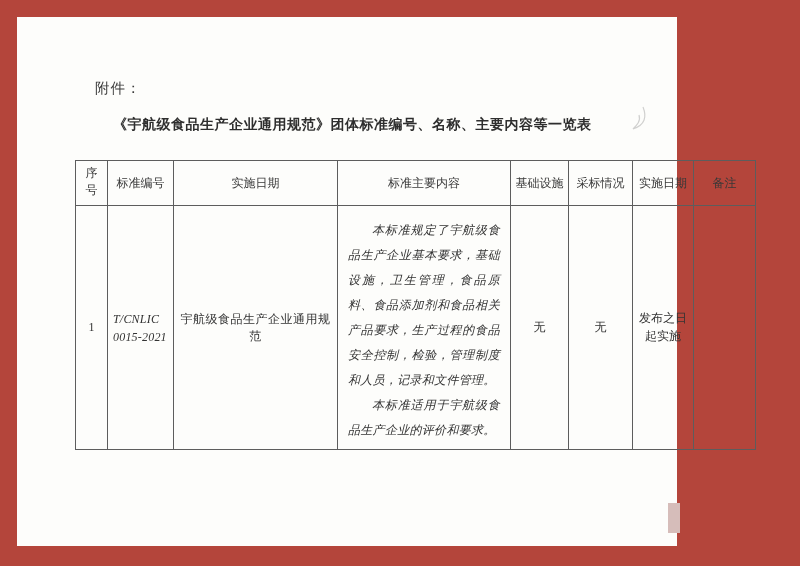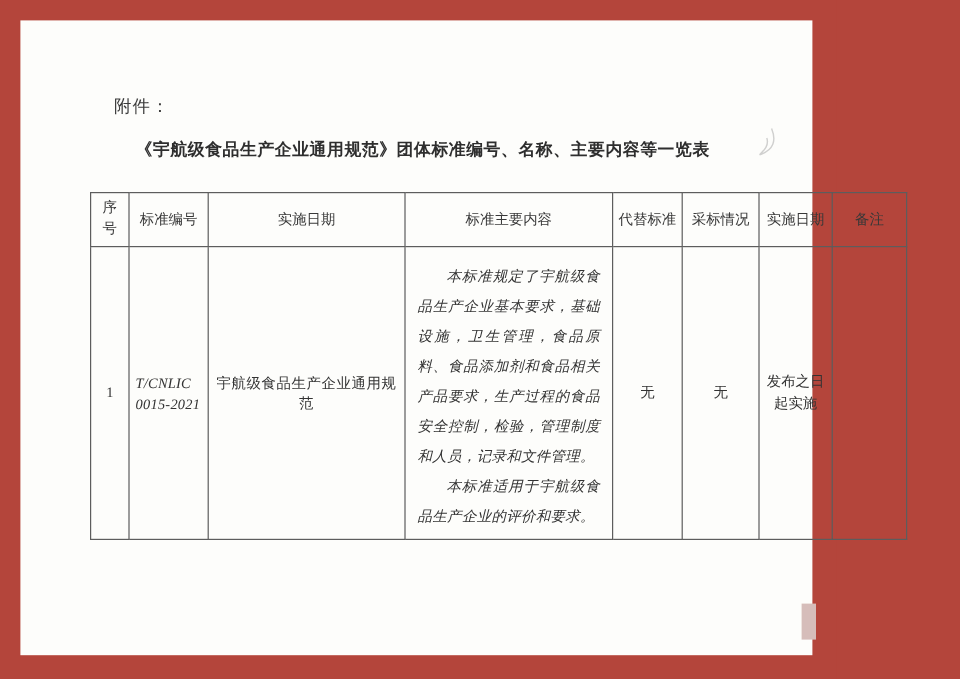--- a/index.html
+++ b/index.html
@@ -133,21 +133,21 @@
           <col style="width:64px">
           <col style="width:61px">
           <col style="width:62px">
         </colgroup>
         <tbody>
             <tr class="header-row">
           <th class="hdr hdr-seq">序号</th>
           <th class="hdr">标准编号</th>
           <th class="hdr">实施日期</th>
           <th class="hdr">标准主要内容</th>
-          <th class="hdr">代替标准</th>
+          <th class="hdr">基础设施</th>
           <th class="hdr">采标情况</th>
           <th class="hdr">实施日期</th>
           <th class="hdr">备注</th>
         </tr>
         <tr class="body-row">
           <td class="cell-seq">1</td>
           <td class="cell-code">T/CNLIC 0015-2021</td>
           <td class="cell-name">宇航级食品生产企业通用规范</td>
           <td class="cell-content">
             <p>本标准规定了宇航级食品生产企业基本要求，基础设施，卫生管理，食品原料、食品添加剂和食品相关产品要求，生产过程的食品安全控制，检验，管理制度和人员，记录和文件管理。</p>

